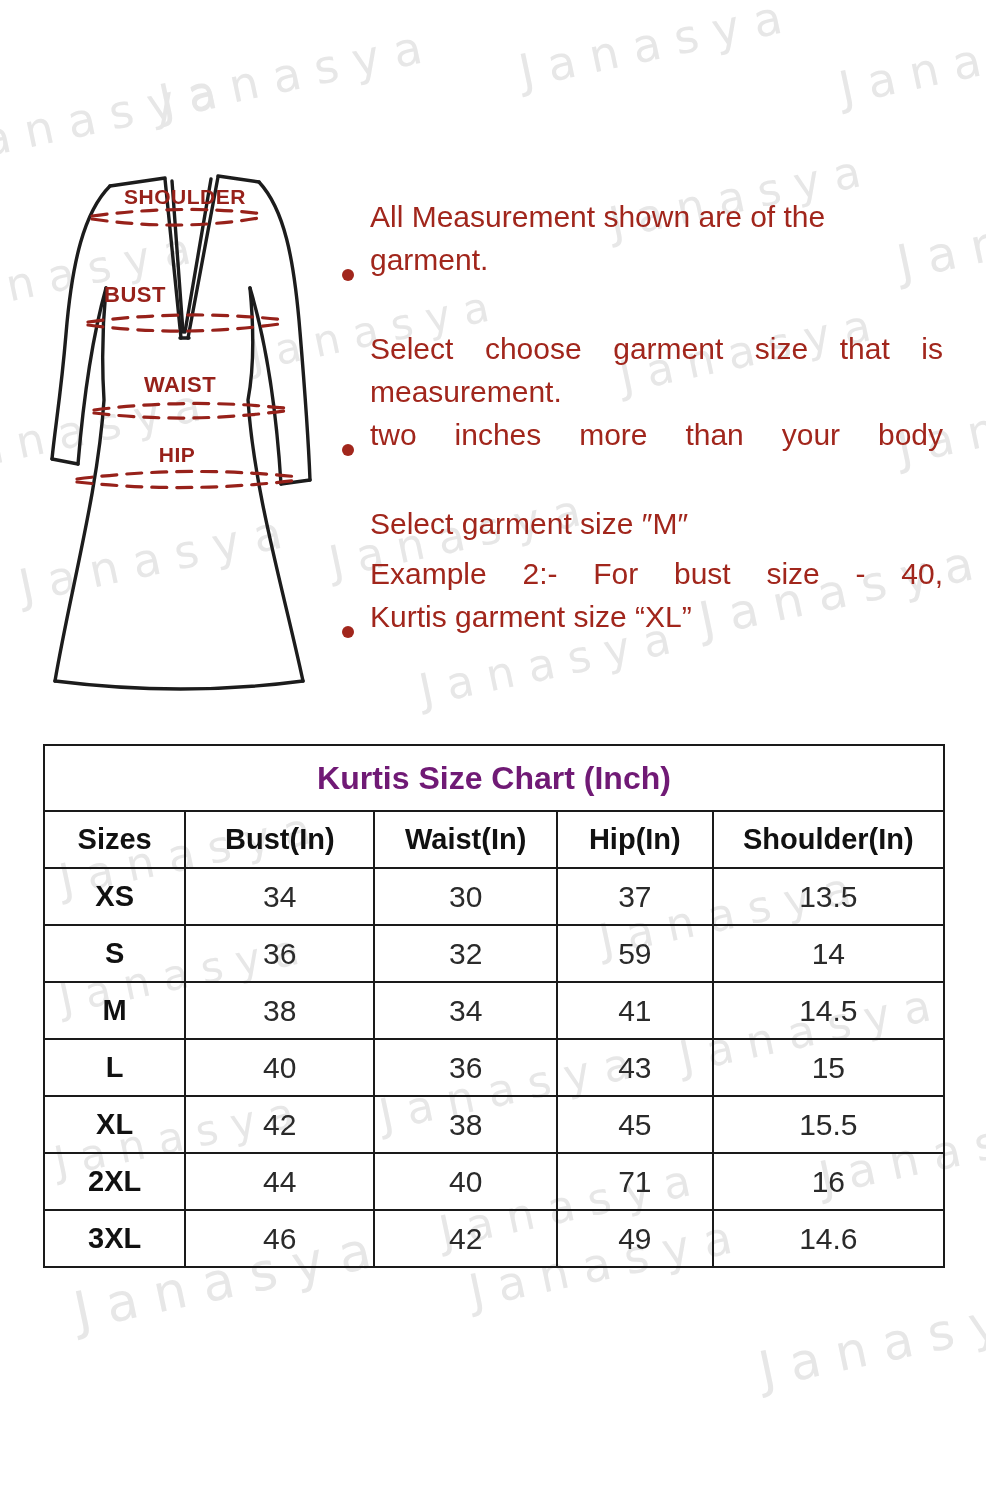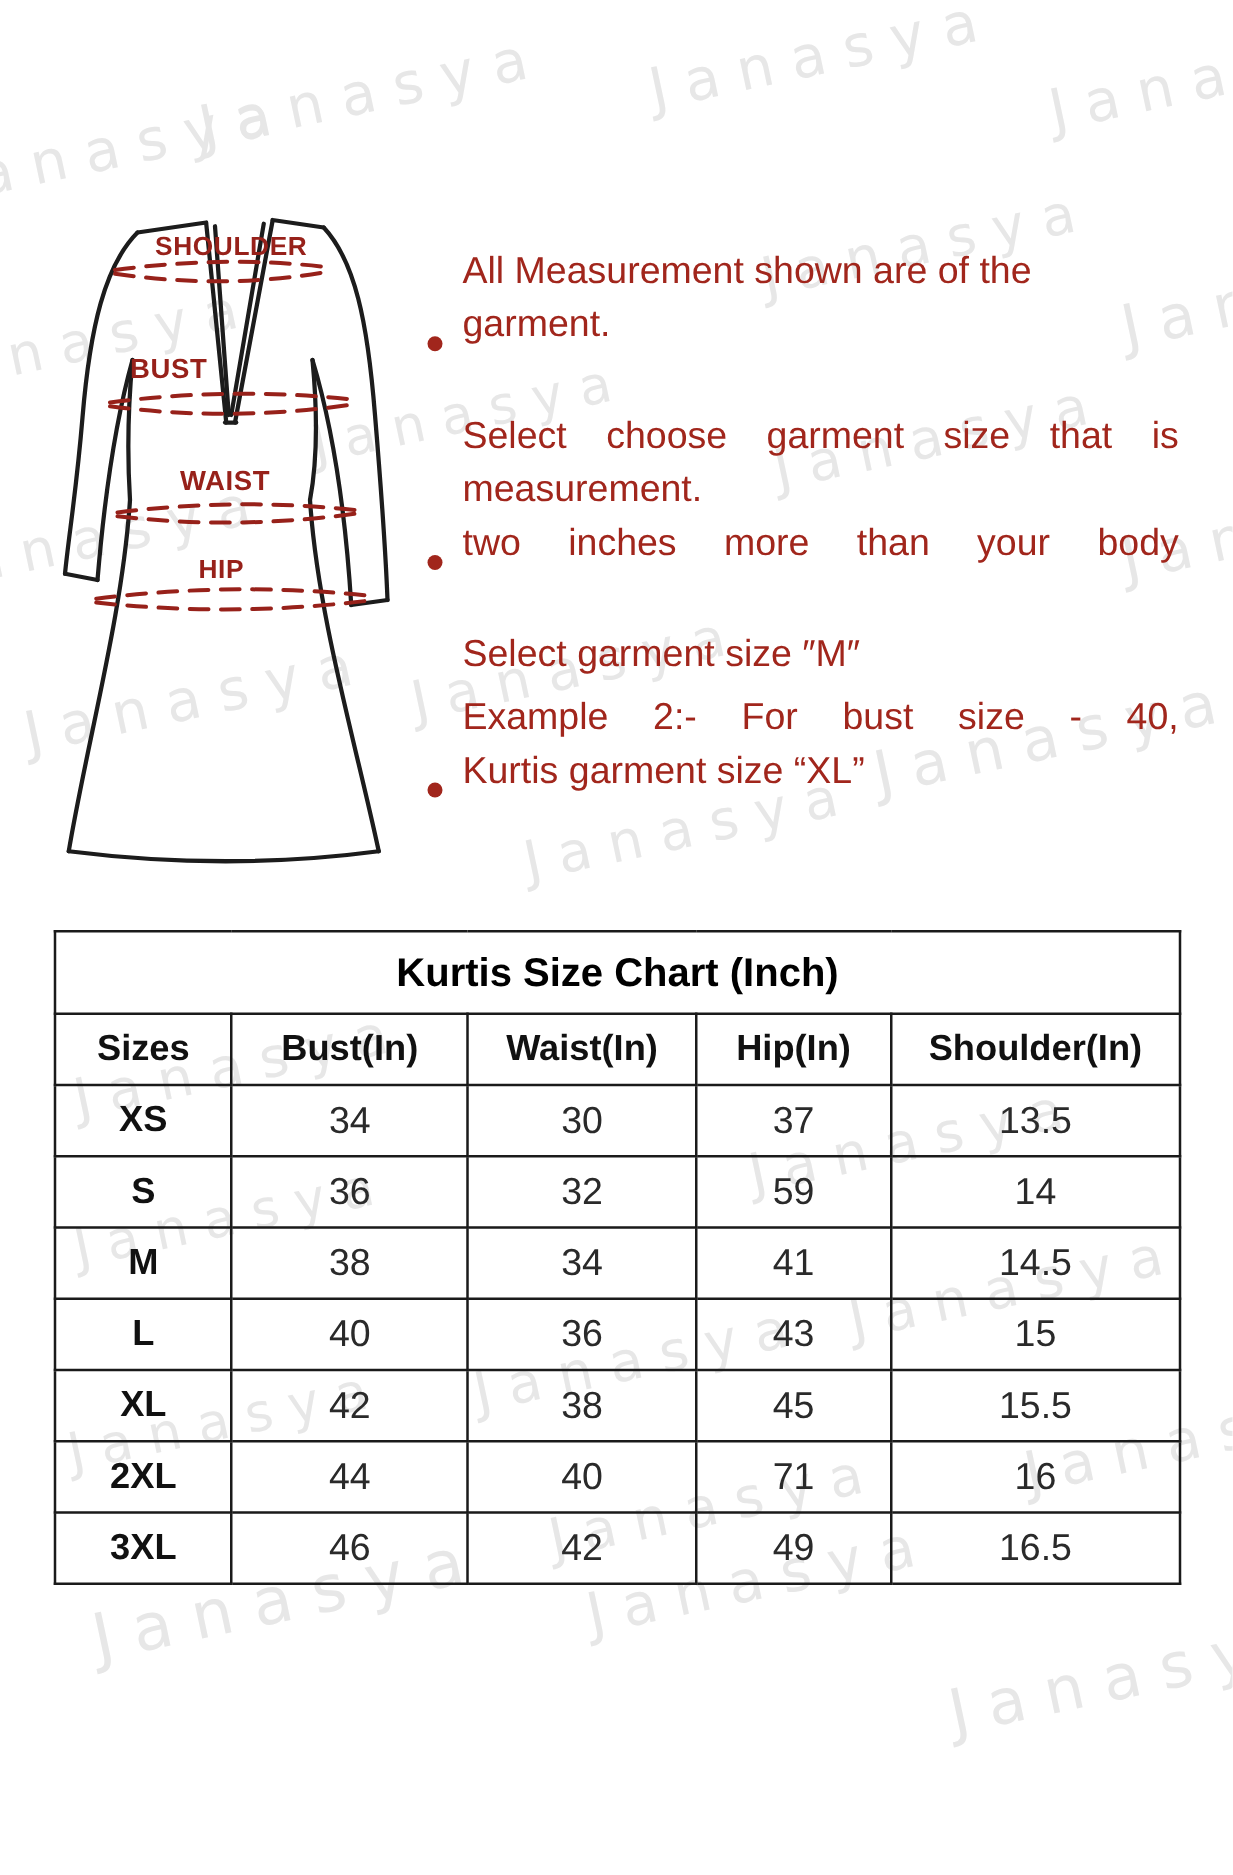--- a/index.html
+++ b/index.html
@@ -63,21 +63,21 @@
     border-collapse:collapse;table-layout:fixed;
   }
   .sizechart td,.sizechart th{
     border:2px solid var(--table-border);
     text-align:center;vertical-align:middle;
     background:transparent;padding:0;
   }
   .title-cell{
     background:var(--header-teal);
     height:64px;
-    font-size:32px;font-weight:bold;color:#000000;border-radius:15px;
+    font-size:32px;font-weight:bold;color:#701a75;border-radius:15px;
   }
   .col-head{height:55px;font-size:29px;font-weight:bold;color:#111;margin-top:44px;}
   .size-cell{height:55px;font-size:29px;font-weight:bold;color:#111;}
   .val-cell{height:55px;font-size:30px;color:#2a2a2a;}
   .c1{width:15.7%;} .c2{width:21%;} .c3{width:20.3%;} .c4{width:17.3%;} .c5{width:25.7%;}
 </style>
 </head>
 <body>
 
 <div class="page">
@@ -253,18 +253,18 @@
           <td class="val-cell">44</td>
           <td class="val-cell">40</td>
           <td class="val-cell">71</td>
           <td class="val-cell">16</td>
         </tr>
         <tr>
           <td class="size-cell">3XL</td>
           <td class="val-cell">46</td>
           <td class="val-cell">42</td>
           <td class="val-cell">49</td>
-          <td class="val-cell">16.5</td>
+          <td class="val-cell">14.6</td>
         </tr>
       </tbody>
   </table>
 
 </div>
 
 </body></html>

